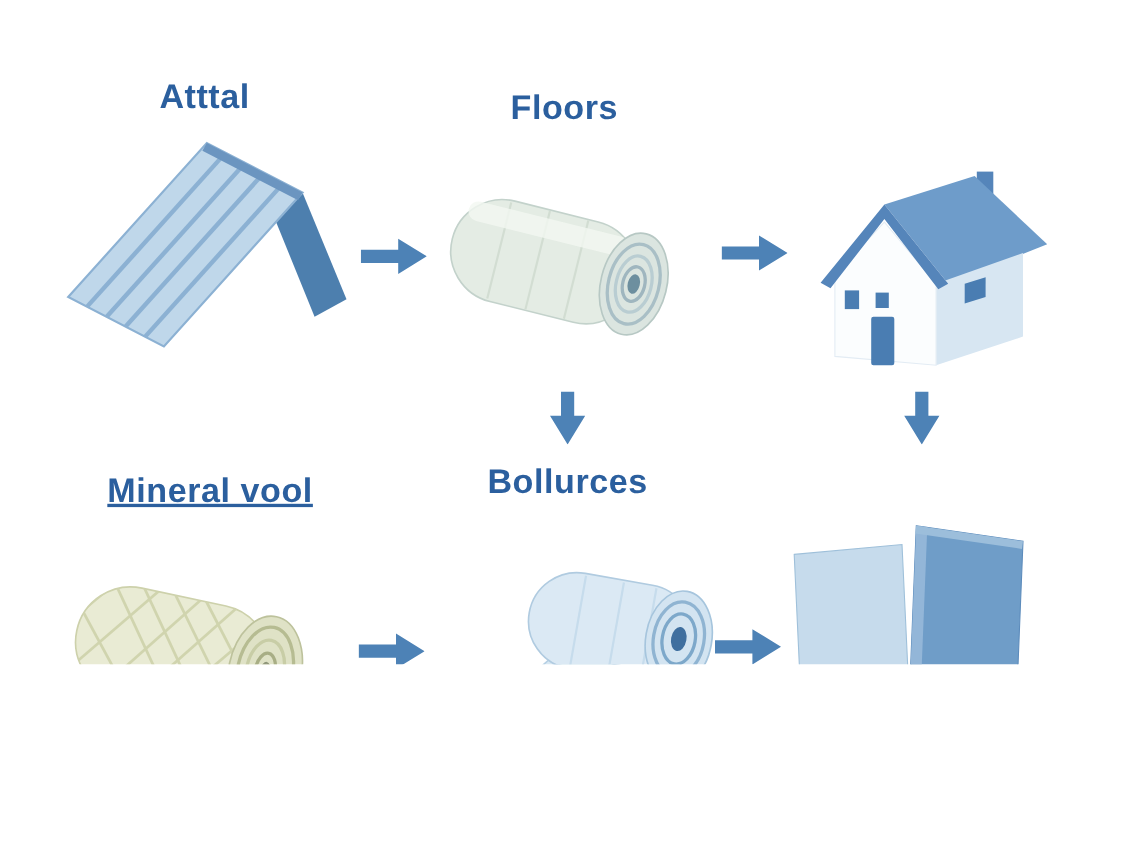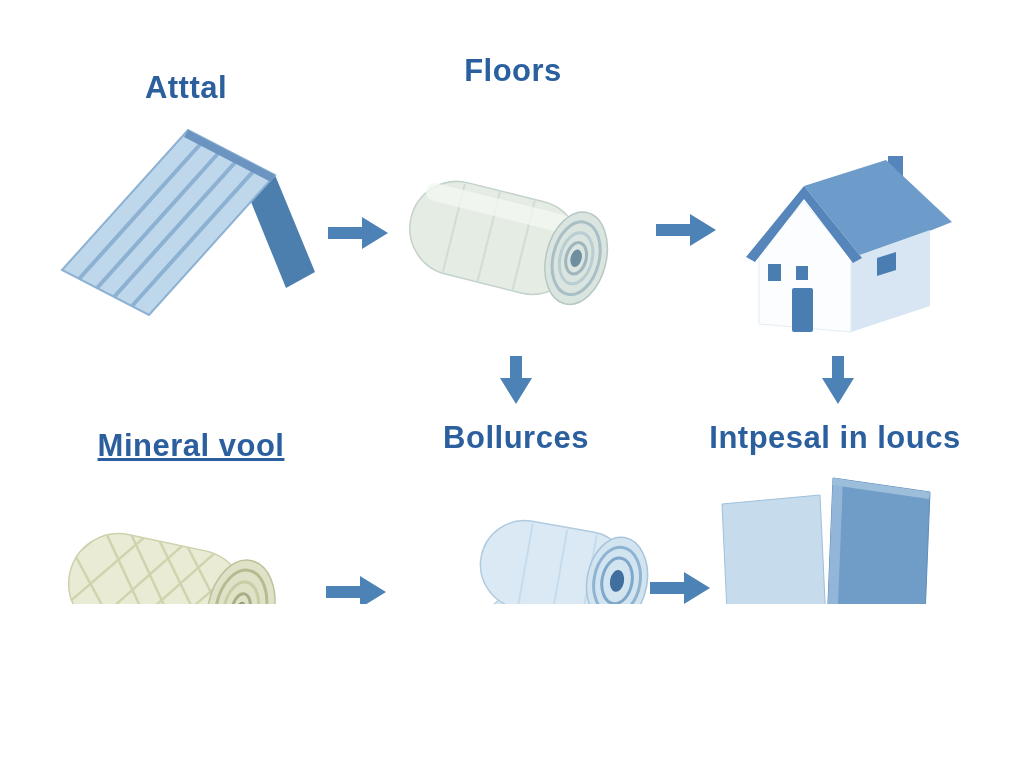--- a/index.html
+++ b/index.html
@@ -21,25 +21,24 @@
   }
   .illus { position:absolute; }
   .arrow { position:absolute; }
 </style>
 </head>
 <body>
 
 <div class="canvas">
 
   <div class="label" style="left:186px; top:70px;">Atttal</div>
-  <div class="label" style="left:513px; top:53px;">Floors</div>
+  <div class="label" style="left:513px; top:80px;">Floors</div>
 
   <div class="label" style="left:191px; top:428px;text-decoration:underline;">Mineral vool</div>
   <div class="label" style="left:516px; top:420px;text-align:center;">Bollurces</div>
-  <div class="label" style="left:835px; top:420px;">Intpesal in loucs</div>
 
   <div class="illus" style="left:50px; top:112px; width:270px; height:230px;">
     <svg width="270" height="230" viewBox="0 0 270 230">
 
       <polygon points="225,63 265,160 236,176 197,80" fill="#4d7fae"></polygon>
 
       <polygon points="12,158 138,18 225,63 99,203" fill="#bfd7ea" stroke="#8cb1d3" stroke-width="2"></polygon>
       <line x1="155" y1="27" x2="29" y2="167" stroke="#8cb1d3" stroke-width="4"></line>
       <line x1="173" y1="36" x2="47" y2="176" stroke="#8cb1d3" stroke-width="4"></line>
       <line x1="190" y1="45" x2="64" y2="185" stroke="#8cb1d3" stroke-width="4"></line>

